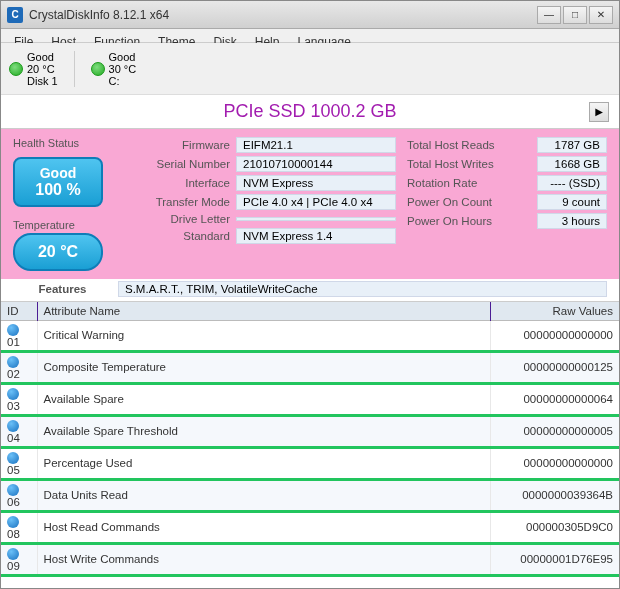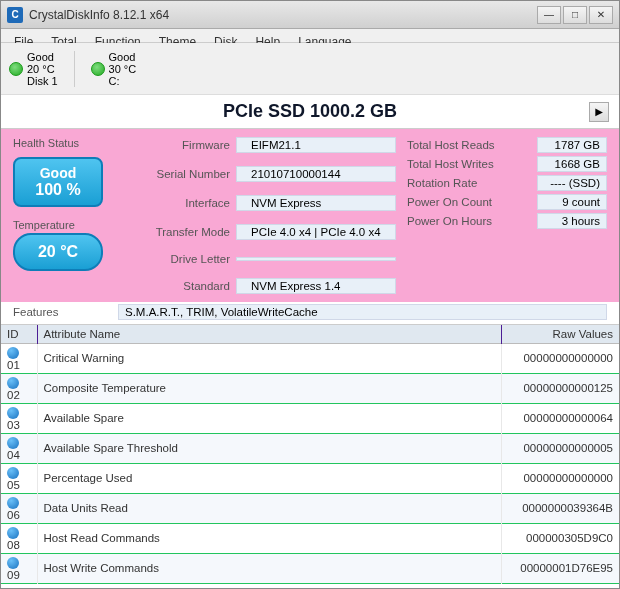--- a/index.html
+++ b/index.html
@@ -180,38 +180,38 @@
       text-align: center;
       padding: 8px 12px;
       font-size: 16px;
       font-weight: bold;
       width: 90px;
     }
     .details-col {
       flex: 1;
       display: flex;
       flex-direction: column;
-      gap: 13px;
+      gap: 3px;
     }
     .detail-row {
       display: flex;
       align-items: center;
       font-size: 11.5px;
     }
     .detail-label {
       color: #555;
       text-align: right;
       min-width: 105px;
       padding-right: 6px;
     }
     .detail-value {
       color: #000;
       border: 1px solid #d0d8e8;
       background: #e8f0f8;
-      padding: 1px 14px;
+      padding: 1px 6px;
       min-width: 160px;
     }
     .stats-col {
       min-width: 200px;
       display: flex;
       flex-direction: column;
       gap: 3px;
     }
     .stat-row {
       display: flex;
@@ -248,21 +248,21 @@
     }
     thead th {
       padding: 3px 6px;
       text-align: left;
       font-weight: normal;
       color: #333;
       border-right: 1px solid #4c1d95;
     }
     thead th:last-child { border-right: none; }
     tbody tr {
-      border-bottom: 1px solid #22c55e;
+      border-bottom: 3px solid #22c55e;
       margin-top: 12px;
     }
     tbody tr:nth-child(even) { background: #f5f8fc; }
     tbody td {
       padding: 2px 6px;
       color: #333;
       border-right: 1px solid #e8e8e8;
     }
     tbody td:last-child { border-right: none; text-align: right; }
     .row-icon {
@@ -276,23 +276,24 @@
     }
     .features-row {
       display: flex;
       align-items: center;
       font-size: 11.5px;
       background: white;
       padding: 2px 12px 4px;
     }
     .features-label {
       color: #555;
-      text-align: left;
+      text-align: center;
       min-width: 105px;
       padding-right: 6px;
+      font-weight: bold;
     }
     .features-value {
       color: #000;
       border: 1px solid #d0d8e8;
       background: #e8f0f8;
       padding: 1px 6px;
       flex: 1;
     }
   </style>
 </head>
@@ -307,21 +308,21 @@
     </div>
     <div class="title-bar-controls">
       <button class="win-btn">—</button>
       <button class="win-btn">□</button>
       <button class="win-btn close">✕</button>
     </div>
   </div>
 
   <div class="menu-bar">
     <span class="menu-item">File</span>
-    <span class="menu-item">Total</span>
+    <span class="menu-item">Host</span>
     <span class="menu-item">Function</span>
     <span class="menu-item">Theme</span>
     <span class="menu-item">Disk</span>
     <span class="menu-item">Help</span>
     <span class="menu-item">Language</span>
   </div>
 
   <div class="toolbar">
     <div class="drive-indicator">
       <div class="status-dot"></div>
@@ -338,21 +339,21 @@
         <span>Good</span>
         <span>30 °C</span>
         <span>C:</span>
       </div>
     </div>
   </div>
 
   <div class="content-area">
 
     <div class="title-container">
-      <span style="font-size:18px; color:#0f172a;font-weight:bold;">PCIe SSD 1000.2 GB</span>
+      <span style="font-size:18px; color:#a21caf;">PCIe SSD 1000.2 GB</span>
       <button class="nav-btn" style="position:absolute; right:10px;">▶</button>
     </div>
 
     <div class="info-section">
 
       <div class="health-temp-col">
         <div class="health-label">Health Status</div>
         <div class="health-badge">
           <div class="health-status">Good</div>
           <div class="health-pct">100 %</div>
@@ -421,21 +422,21 @@
       <span class="features-label">Features</span>
       <span class="features-value">S.M.A.R.T., TRIM, VolatileWriteCache</span>
     </div>
 
     <div class="table-section">
       <table>
         <thead>
           <tr>
             <th style="width:36px;">ID</th>
             <th>Attribute Name</th>
-            <th style="width:118px; text-align:right;">Raw Values</th>
+            <th style="width:129px; text-align:right;">Raw Values</th>
           </tr>
         </thead>
         <tbody id="table-body">
         <tr>
     <td>
       <span class="row-icon"></span>01
     </td>
     <td>Critical Warning</td>
     <td>00000000000000</td>
   </tr>

